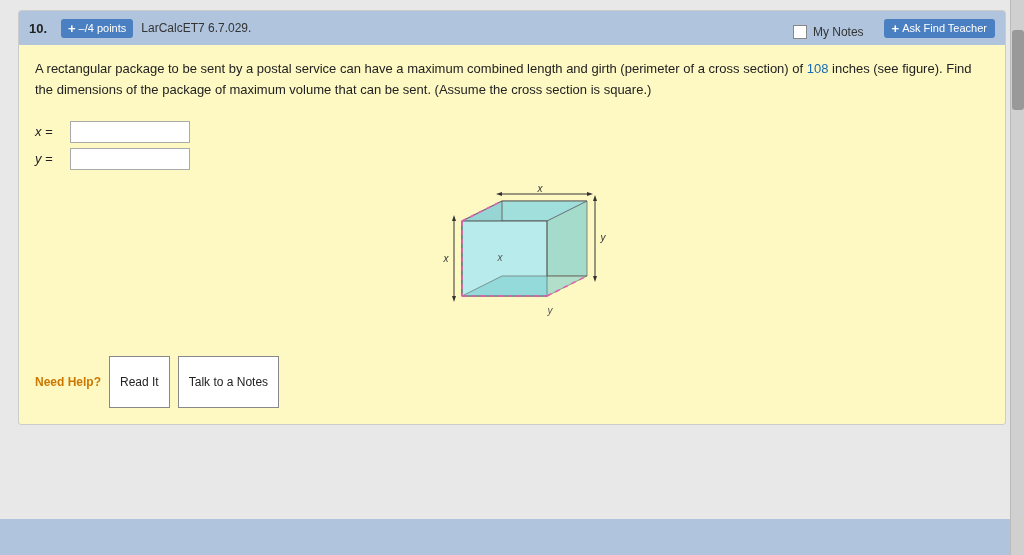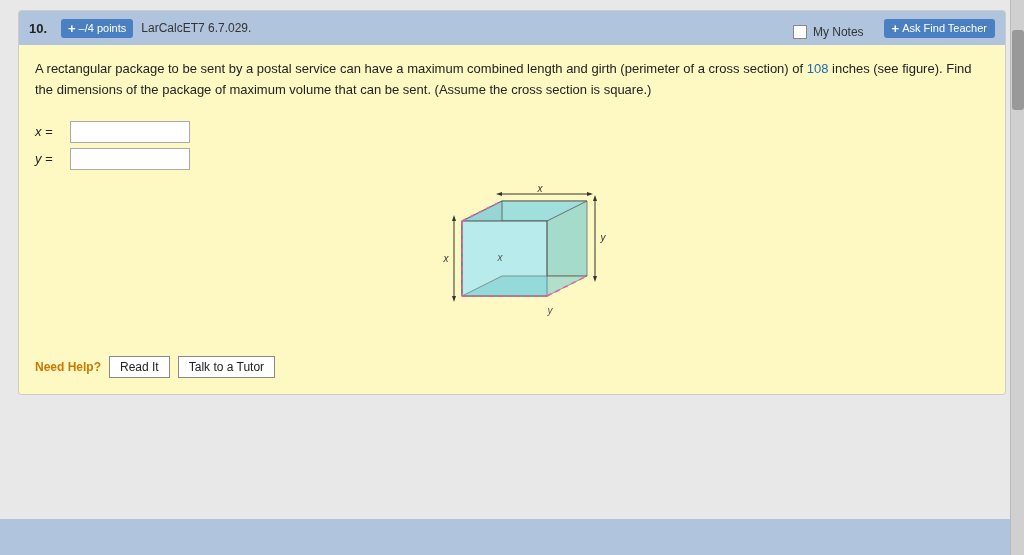--- a/index.html
+++ b/index.html
@@ -130,21 +130,21 @@
     }
     .need-help-label {
       color: #cc7700;
       font-weight: bold;
       font-size: 12px;
     }
     .help-btn {
       background: #fff;
       border: 1px solid #888;
       font-size: 12px;
-      padding: 3px 10px;
+      padding: 18px 10px;
       cursor: pointer;
       color: #222;
     }
     .bottom-bar {
       height: 36px;
       background: #b0c4de;
       margin-top: auto;
     }
     .scrollbar-area {
       position: fixed;
@@ -245,21 +245,21 @@
             <line x1="52" y1="35" x2="52" y2="110" stroke="#333" stroke-width="1"></line>
             <polygon points="50,35 54,35 52,29" fill="#333"></polygon>
             <polygon points="50,110 54,110 52,116" fill="#333"></polygon>
             <text x="44" y="76" font-size="10" text-anchor="middle" font-style="italic" fill="#333">x</text>
           </svg>
         </div>
 
         <div class="need-help-row">
           <span class="need-help-label">Need Help?</span>
           <button class="help-btn">Read It</button>
-          <button class="help-btn">Talk to a Tutor</button>
+          <button class="help-btn">Talk to a Notes</button>
         </div>
       </div>
     </div>
   </div>
 
   <div class="bottom-bar"></div>
 </div>
 
 <div class="scrollbar-area">
   <div class="scrollbar-thumb"></div>

